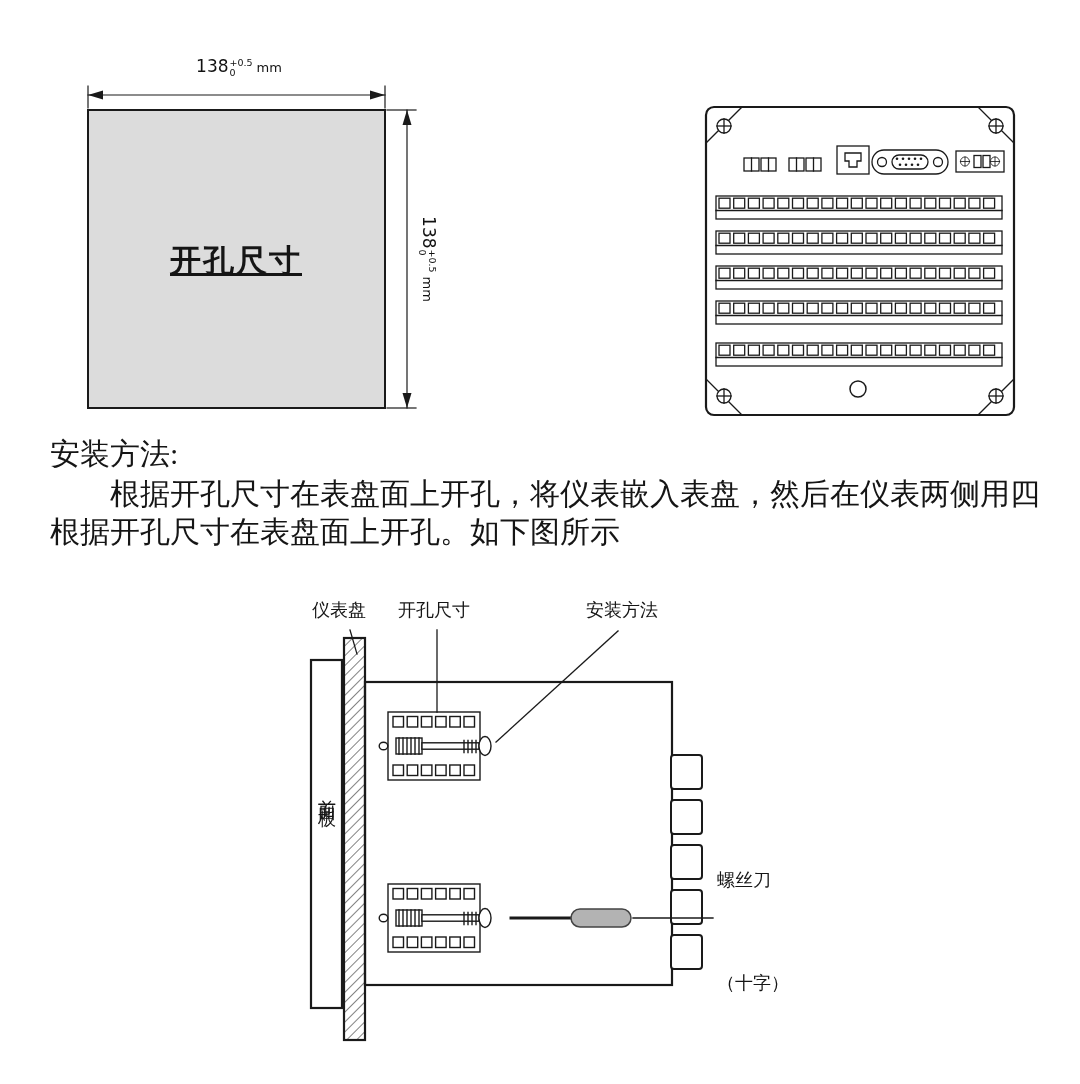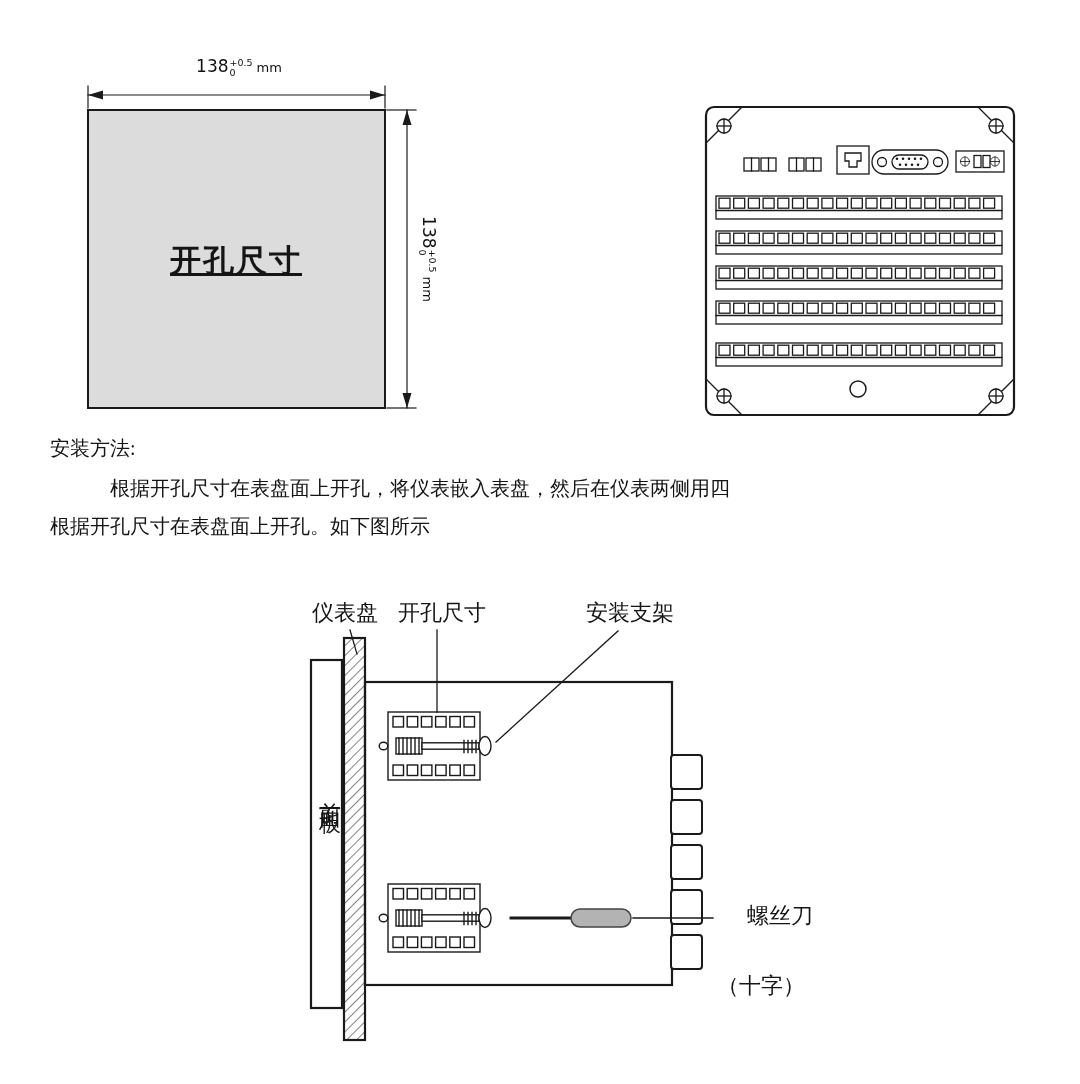--- a/index.html
+++ b/index.html
@@ -1,22 +1,22 @@
 <!DOCTYPE html>
 <html style="--line: #1a1a1a; --cutout_fill: #dcdcdc; --handle_fill: #b3b3b3;"><head>
 <meta charset="utf-8">
 <style>
   * { margin:0; padding:0; box-sizing:border-box; }
   html,body { width:1080px; height:1084px; background:#fff; }
   body { position:relative; font-family:"Liberation Serif", serif; color:#151515; overflow:hidden; }
   .art { position:absolute; left:0; top:0; }
   .txt { position:absolute; white-space:nowrap; }
-  .body-text { font-size:20px; line-height:1.2;font-family:Liberation Serif, serif; }
+  .body-text { font-size:30px; line-height:1.2;font-family:Liberation Serif, serif; }
   .indent { padding-left:60px; }
-  .label { font-size:22px;font-family:Liberation Serif, serif; }
+  .label { font-size:18px;font-family:Liberation Serif, serif; }
   .cutout-label { font-weight:bold; font-size:31px; letter-spacing:2px; text-align:center;text-decoration:underline; }
   .dim { display:flex; align-items:flex-start; justify-content:center;
          font-family:"DejaVu Sans", sans-serif; color:#111; }
   .dim .val { font-size:17px; line-height:1; }
   .dim .tol { display:flex; flex-direction:column; font-size:9.5px; line-height:1.05; margin-left:1px; }
   .dim .unit { font-size:13px; line-height:1; margin-left:4px; margin-top:3px; }
   .dim-right { transform:rotate(90deg); transform-origin:50% 50%; }
   .vertical { writing-mode:vertical-rl; text-orientation:upright; letter-spacing:5px; }
 </style>
 </head>
@@ -234,16 +234,16 @@
 </div>
 
 <div class="txt cutout-label" style="left:136px; top:240px; width:200px;">开孔尺寸</div>
 
 <div class="txt body-text" style="left:50px; top:436px;">安装方法:</div>
 <div class="txt body-text indent" style="left:50px; top:476px;">根据开孔尺寸在表盘面上开孔，将仪表嵌入表盘，然后在仪表两侧用四</div>
 <div class="txt body-text" style="left:50px; top:514px;">根据开孔尺寸在表盘面上开孔。如下图所示</div>
 
 <div class="txt label" style="left:312px; top:598px;">仪表盘</div>
 <div class="txt label" style="left:398px; top:598px;">开孔尺寸</div>
-<div class="txt label" style="left:586px; top:598px;">安装支架</div>
+<div class="txt label" style="left:586px; top:598px;">安装方法</div>
 <div class="txt label vertical" style="left:315px; top:785px;">前面板</div>
-<div class="txt label" style="left:717px; top:901px;margin-left:30px;">螺丝刀</div>
+<div class="txt label" style="left:717px; top:868px;">螺丝刀</div>
 <div class="txt label" style="left:717px; top:931px;margin-top:40px;">（十字）</div>
 
 </body></html>

